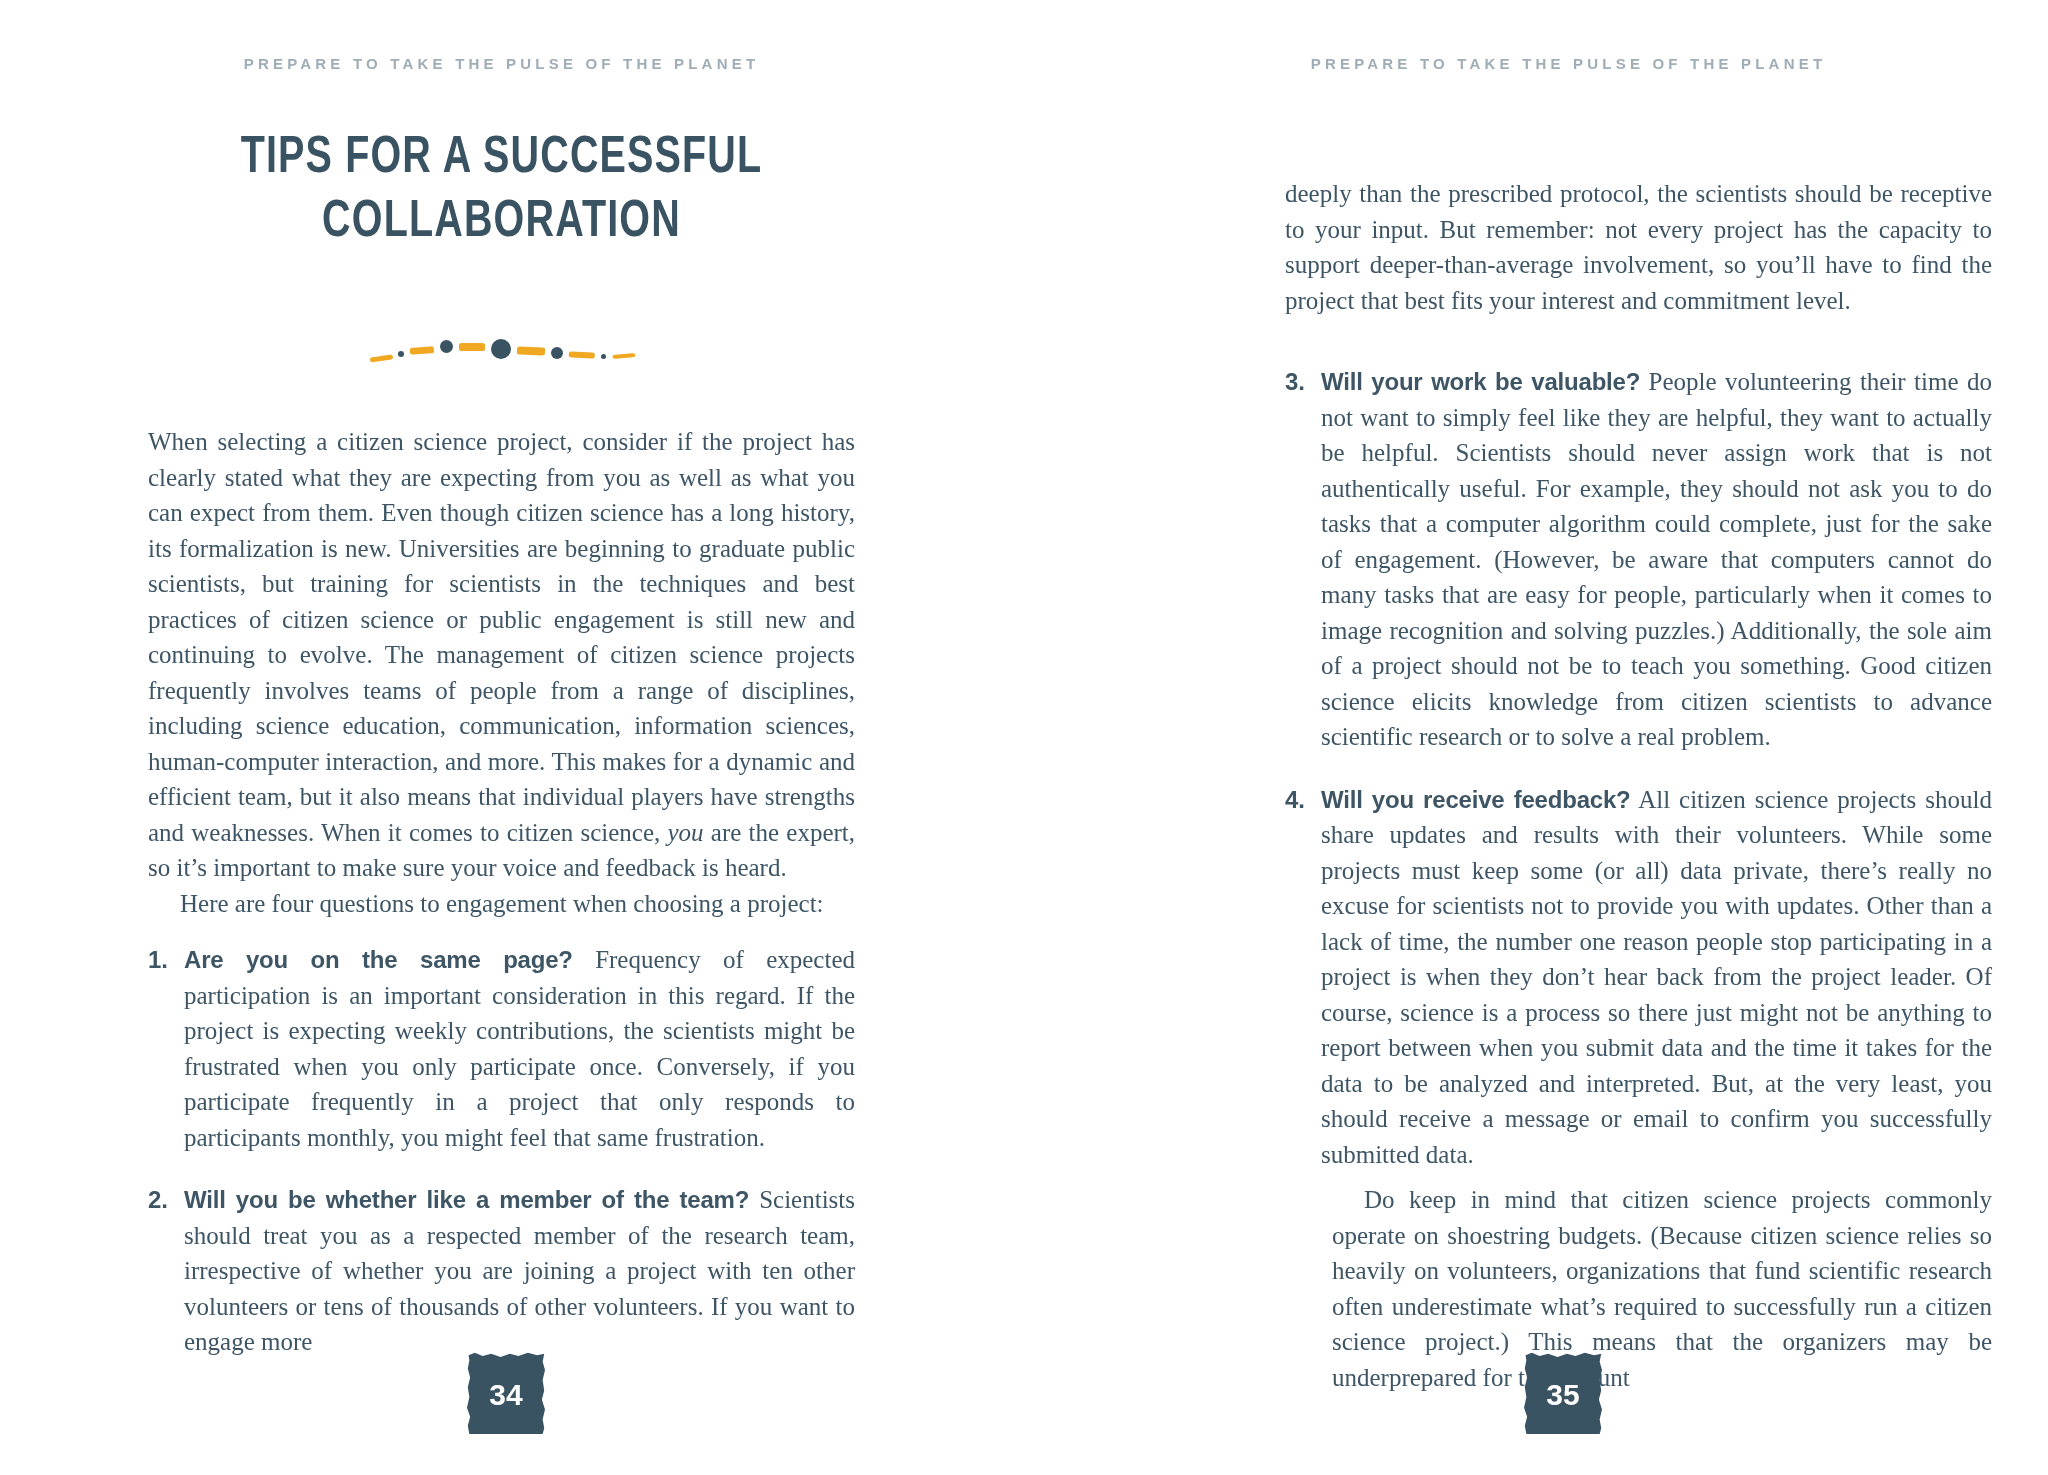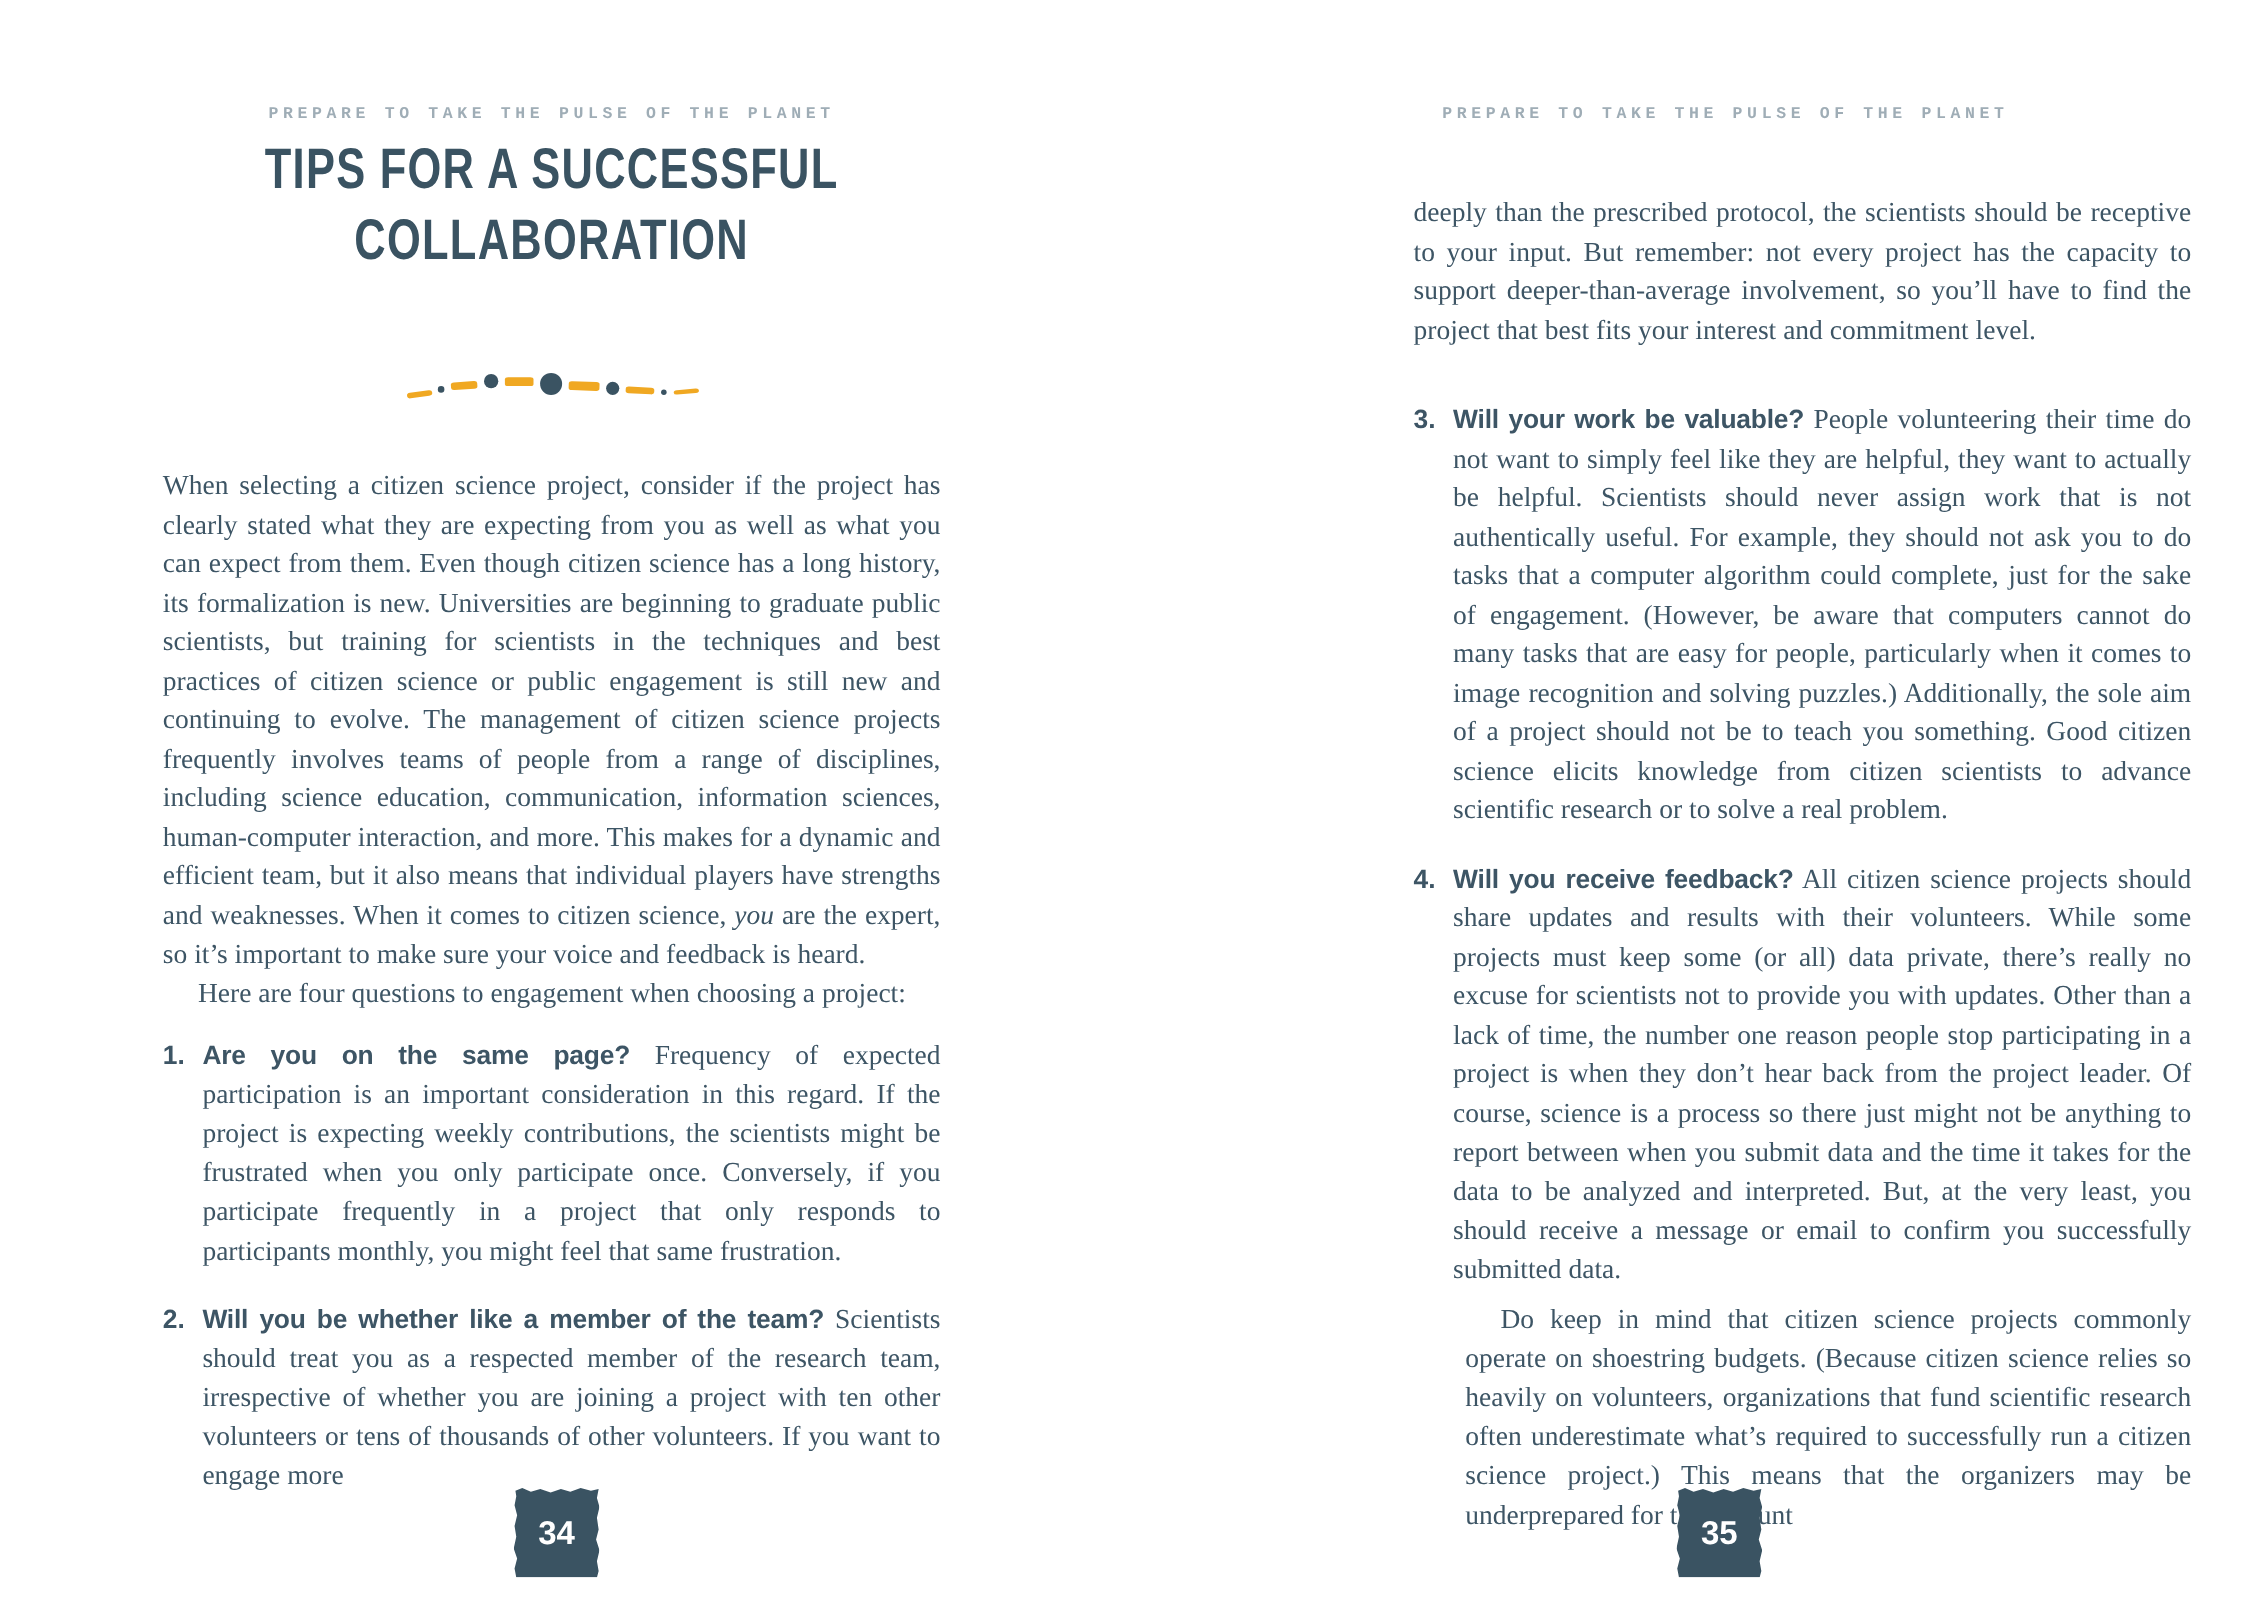--- a/index.html
+++ b/index.html
@@ -16,27 +16,26 @@
     height: 1475px;
     background: var(--page-bg, #ffffff);
     font-family: "Liberation Serif", serif;
     color: var(--ink, #3d5565);
   }
   .running-head {
     position: absolute;
     top: 55px;
     width: 707px;
     text-align: center;
-    font-family: Liberation Mono, monospace;
+    font-family: Liberation Sans, sans-serif;
     font-size: 15px;
     font-weight: bold;
     letter-spacing: 4.2px;
     color: var(--running-head, #9fadb6);
     white-space: nowrap;
-    margin-top: 40px;
   }
   .running-head.rh-left { left: 148px; }
   .running-head.rh-right { left: 1215px; }
 
   .chapter-title {
     position: absolute;
     left: 148px;
     top: 122px;
     width: 707px;
     margin: 0;

